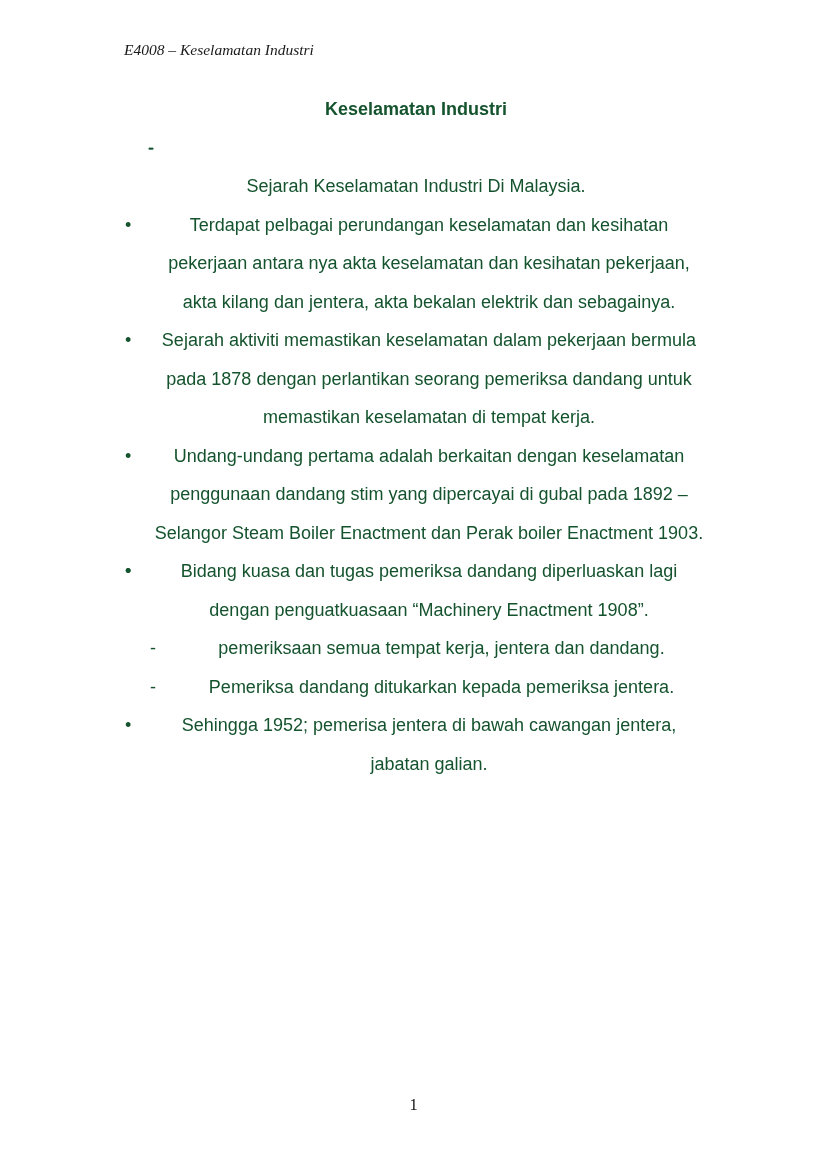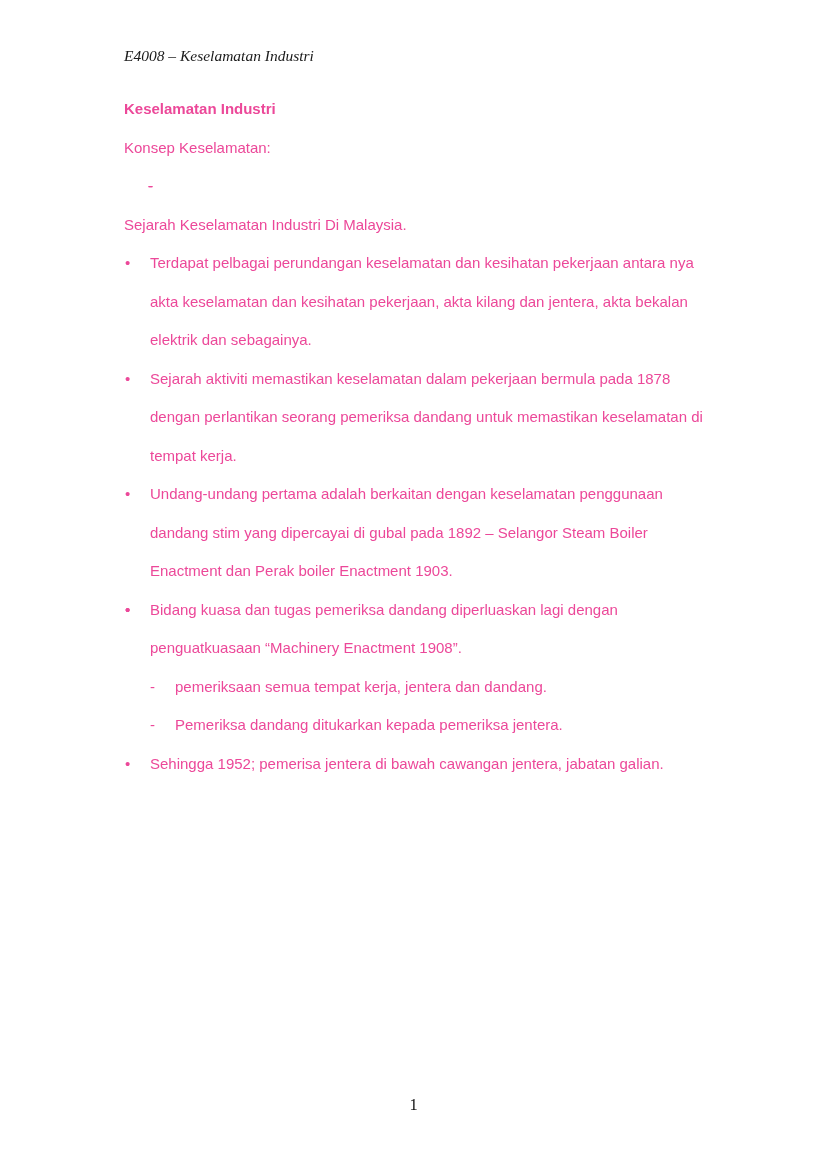--- a/index.html
+++ b/index.html
@@ -8,37 +8,38 @@
     position: relative;
     width: 827px;
     height: 1170px;
     background: #ffffff;
     overflow: hidden;
     color: #1c1c1c;
   }
   .doc-header {
     position: absolute;
     left: 124px;
-    top: 46px;
+    top: 40px;
     font-family: "Liberation Serif", serif;
     font-style: italic;
     font-size: 15.5px;
     line-height: 20px;
     color: #1a1a1a;
     white-space: nowrap;
   }
   .body-flow {
     position: absolute;
     left: 124px;
     top: 90px;
     width: 584px;
     font-family: "Liberation Sans", sans-serif;
-    font-size: 15px;
+    font-size: 18px;
     line-height: 38.5px;
-    color: #ec4899;
+    color: #14532d;
+    text-align: center;
   }
   .doc-title { font-weight: bold; }
   .plain-line { font-weight: normal; }
   .spacer-line { height: 38.5px; }
   .dash-item {
     position: relative;
     padding-left: 49px;
   }
   .dash-item > .marker {
     position: absolute;
@@ -72,21 +73,20 @@
 <body>
 
 <div class="page">
 
   <div class="doc-header">E4008 – Keselamatan Industri</div>
 
   <div class="body-flow">
 
     <div class="doc-title">Keselamatan Industri</div>
 
-    <div class="plain-line">Konsep Keselamatan:</div>
 
     <div>
       <div class="dash-item">
         <span class="marker">-</span>
       </div>
       <div class="dash-item">
         <span class="marker">-</span>
       </div>
       <div class="dash-item">
         <span class="marker">-</span>

